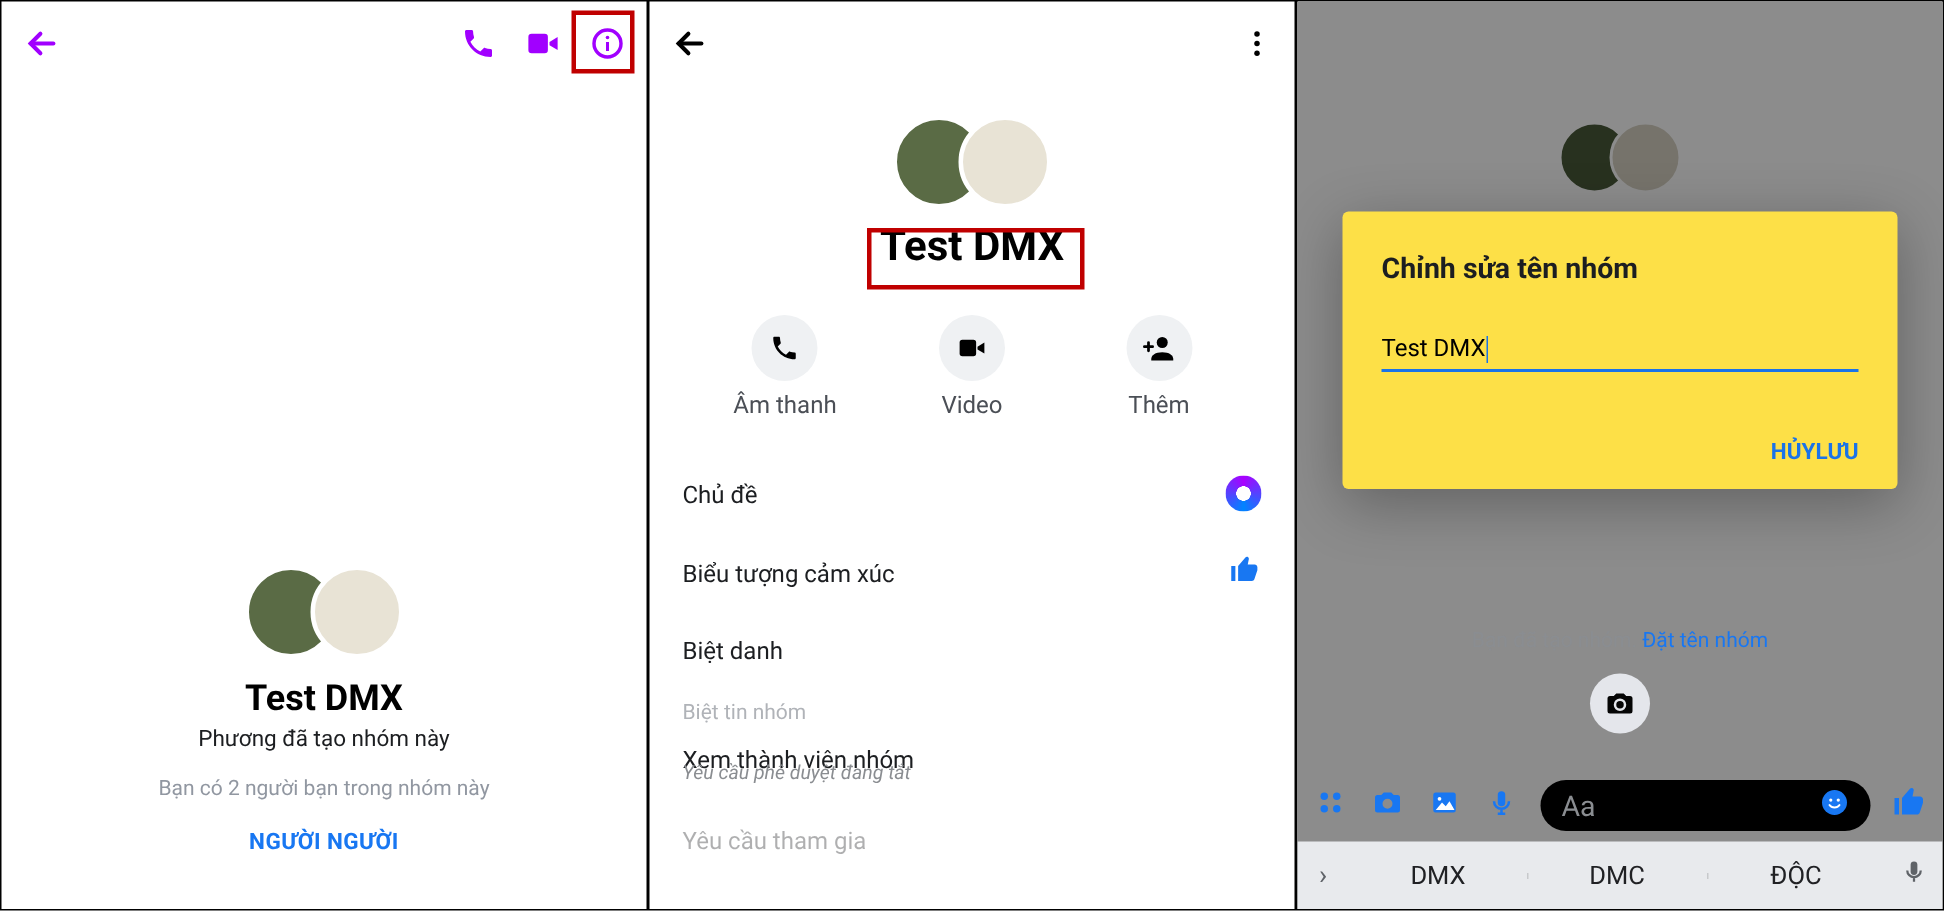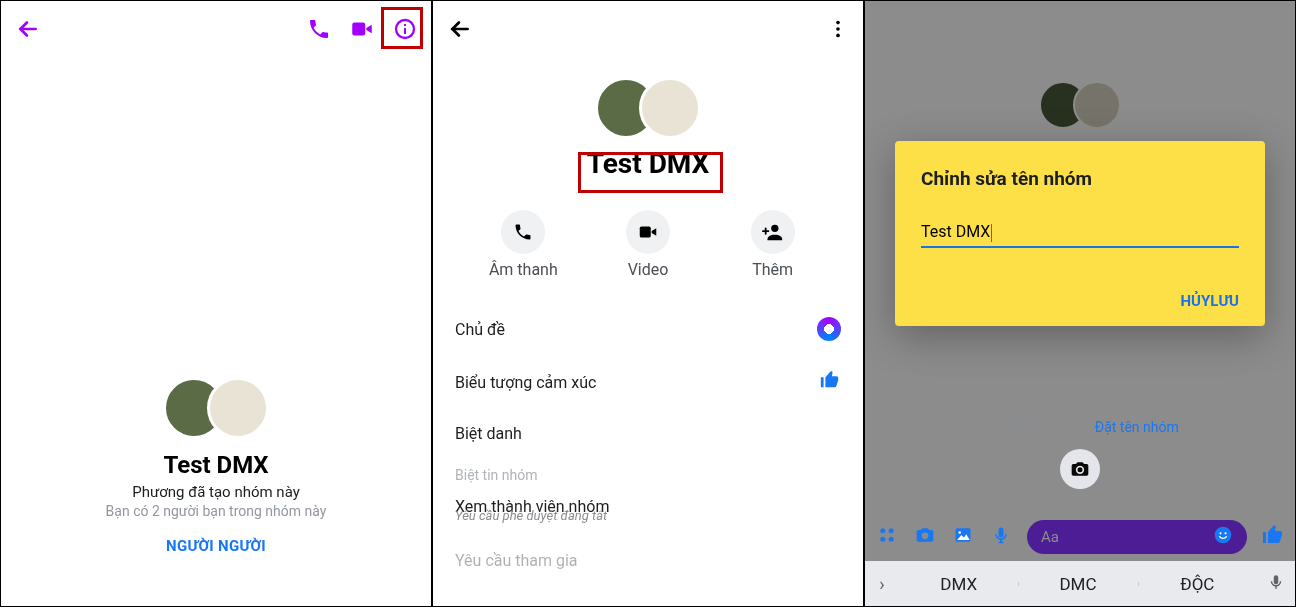--- a/index.html
+++ b/index.html
@@ -16,21 +16,21 @@
   .purple { color: #A100FF; }
   .black  { color: #000; }
 
   
   .p1-content { margin-top: 320px; text-align: center; padding: 0 30px; }
   .avatars { display:flex; justify-content:center; }
   .avatars .av { width:62px; height:62px; border-radius:50%; background:#5a6b45; border:3px solid #fff; }
   .avatars .av + .av { margin-left:-18px; background:#e8e3d5; }
   .p1-title { font-size: 24px; font-weight: 700; margin-top: 12px; color: #000;}
   .p1-sub   { font-size: 15px; color:#1c1e21; margin-top:4px;}
-  .p1-sub2  { font-size: 14px; color:#9197a1; margin-top:2px;}
+  .p1-sub2  { font-size: 14px; color:#9197a1; margin-top:17px;}
   .p1-add   { font-size: 15px; font-weight: 700; color:#1877F2; margin-top:18px; letter-spacing: .3px;}
   .red-box { position:absolute; border:3px solid #C00000; pointer-events:none; }
   .rb1 { top:6px; right:8px; width:42px; height:42px; }
 
   
   .p2-center { text-align:center; padding-top: 20px;}
   .p2-title { font-size:28px; font-weight:700; margin-top:8px; display:inline-block;}
   .rb2 { top:151px; left:145px; width:145px; height:41px;}
   .actions { display:flex; justify-content:space-around; margin:30px 28px 0;}
   .action { display:flex; flex-direction:column; align-items:center; gap:6px; width:80px;}
@@ -49,21 +49,21 @@
   .p3-header { position:absolute; top:0; left:0; right:0; height:48px; display:flex; align-items:center; justify-content:flex-end; gap:18px; padding:0 28px; }
   .p3-header .ph-icon { width:24px; height:24px; border-radius:4px; }
   .p3-avatars { position:absolute; top:80px; left:50%; transform:translateX(-50%); display:flex;}
   .p3-avatars .av { width:48px; height:48px; border-radius:50%; background:#4a5a3a; border:2px solid #fff;}
   .p3-avatars .av+.av{ margin-left:-14px; background:#d7d2c4;}
   .p3-mid-txt { position:absolute; top:418px; left:0; right:0; text-align:center; font-size:14px; color:#8a8d91;}
   .p3-mid-txt a { color:#1877F2; text-decoration:none;}
   .camera-btn { position:absolute; top:448px; left:50%; transform:translateX(-50%); width:40px; height:40px; border-radius:50%; background:#e4e6eb; display:flex;align-items:center;justify-content:center; font-size:18px;}
   .input-bar { position:absolute; bottom:45px; left:0; right:0; height:48px; display:flex; align-items:center; padding:0 10px; gap:14px;}
   .input-bar .ib-icon{ color:#1877F2; font-size:20px; width:24px; text-align:center;}
-  .input-bar .txt { flex:1; height:34px; border-radius:18px; background:#4c1d95; color:#8a8d91; font-size:15px; display:flex; align-items:center; padding:0 14px; justify-content:space-between;}
+  .input-bar .txt { flex:1; height:34px; border-radius:18px; background:#000000; color:#8a8d91; font-size:19px; display:flex; align-items:center; padding:0 14px; justify-content:space-between;}
   .kbd { position:absolute; bottom:0; left:0; right:0; height:45px; background:#e8eaed; display:flex; align-items:center; }
   .kbd .chev{ width:34px; text-align:center; color:#5f6368; font-size:18px;}
   .kbd .sugs{ flex:1; display:flex; }
   .kbd .sug{ flex:1; text-align:center; font-size:17px; color:#202124; position:relative;}
   .kbd .sug+.sug::before{ content:""; position:absolute; left:0; top:8px; bottom:8px; width:1px; background:#c7c9cc;}
   .kbd .mic{ width:38px; text-align:center; color:#5f6368; font-size:18px;}
 
   
   .dialog { position:absolute; top:140px; left:30px; right:30px; background:#fde047; border-radius:4px; box-shadow:0 10px 40px rgba(0,0,0,.3); padding:26px 26px 16px;}
   .dialog h3{ font-size:19px; font-weight:700; color:#1c1e21;}

